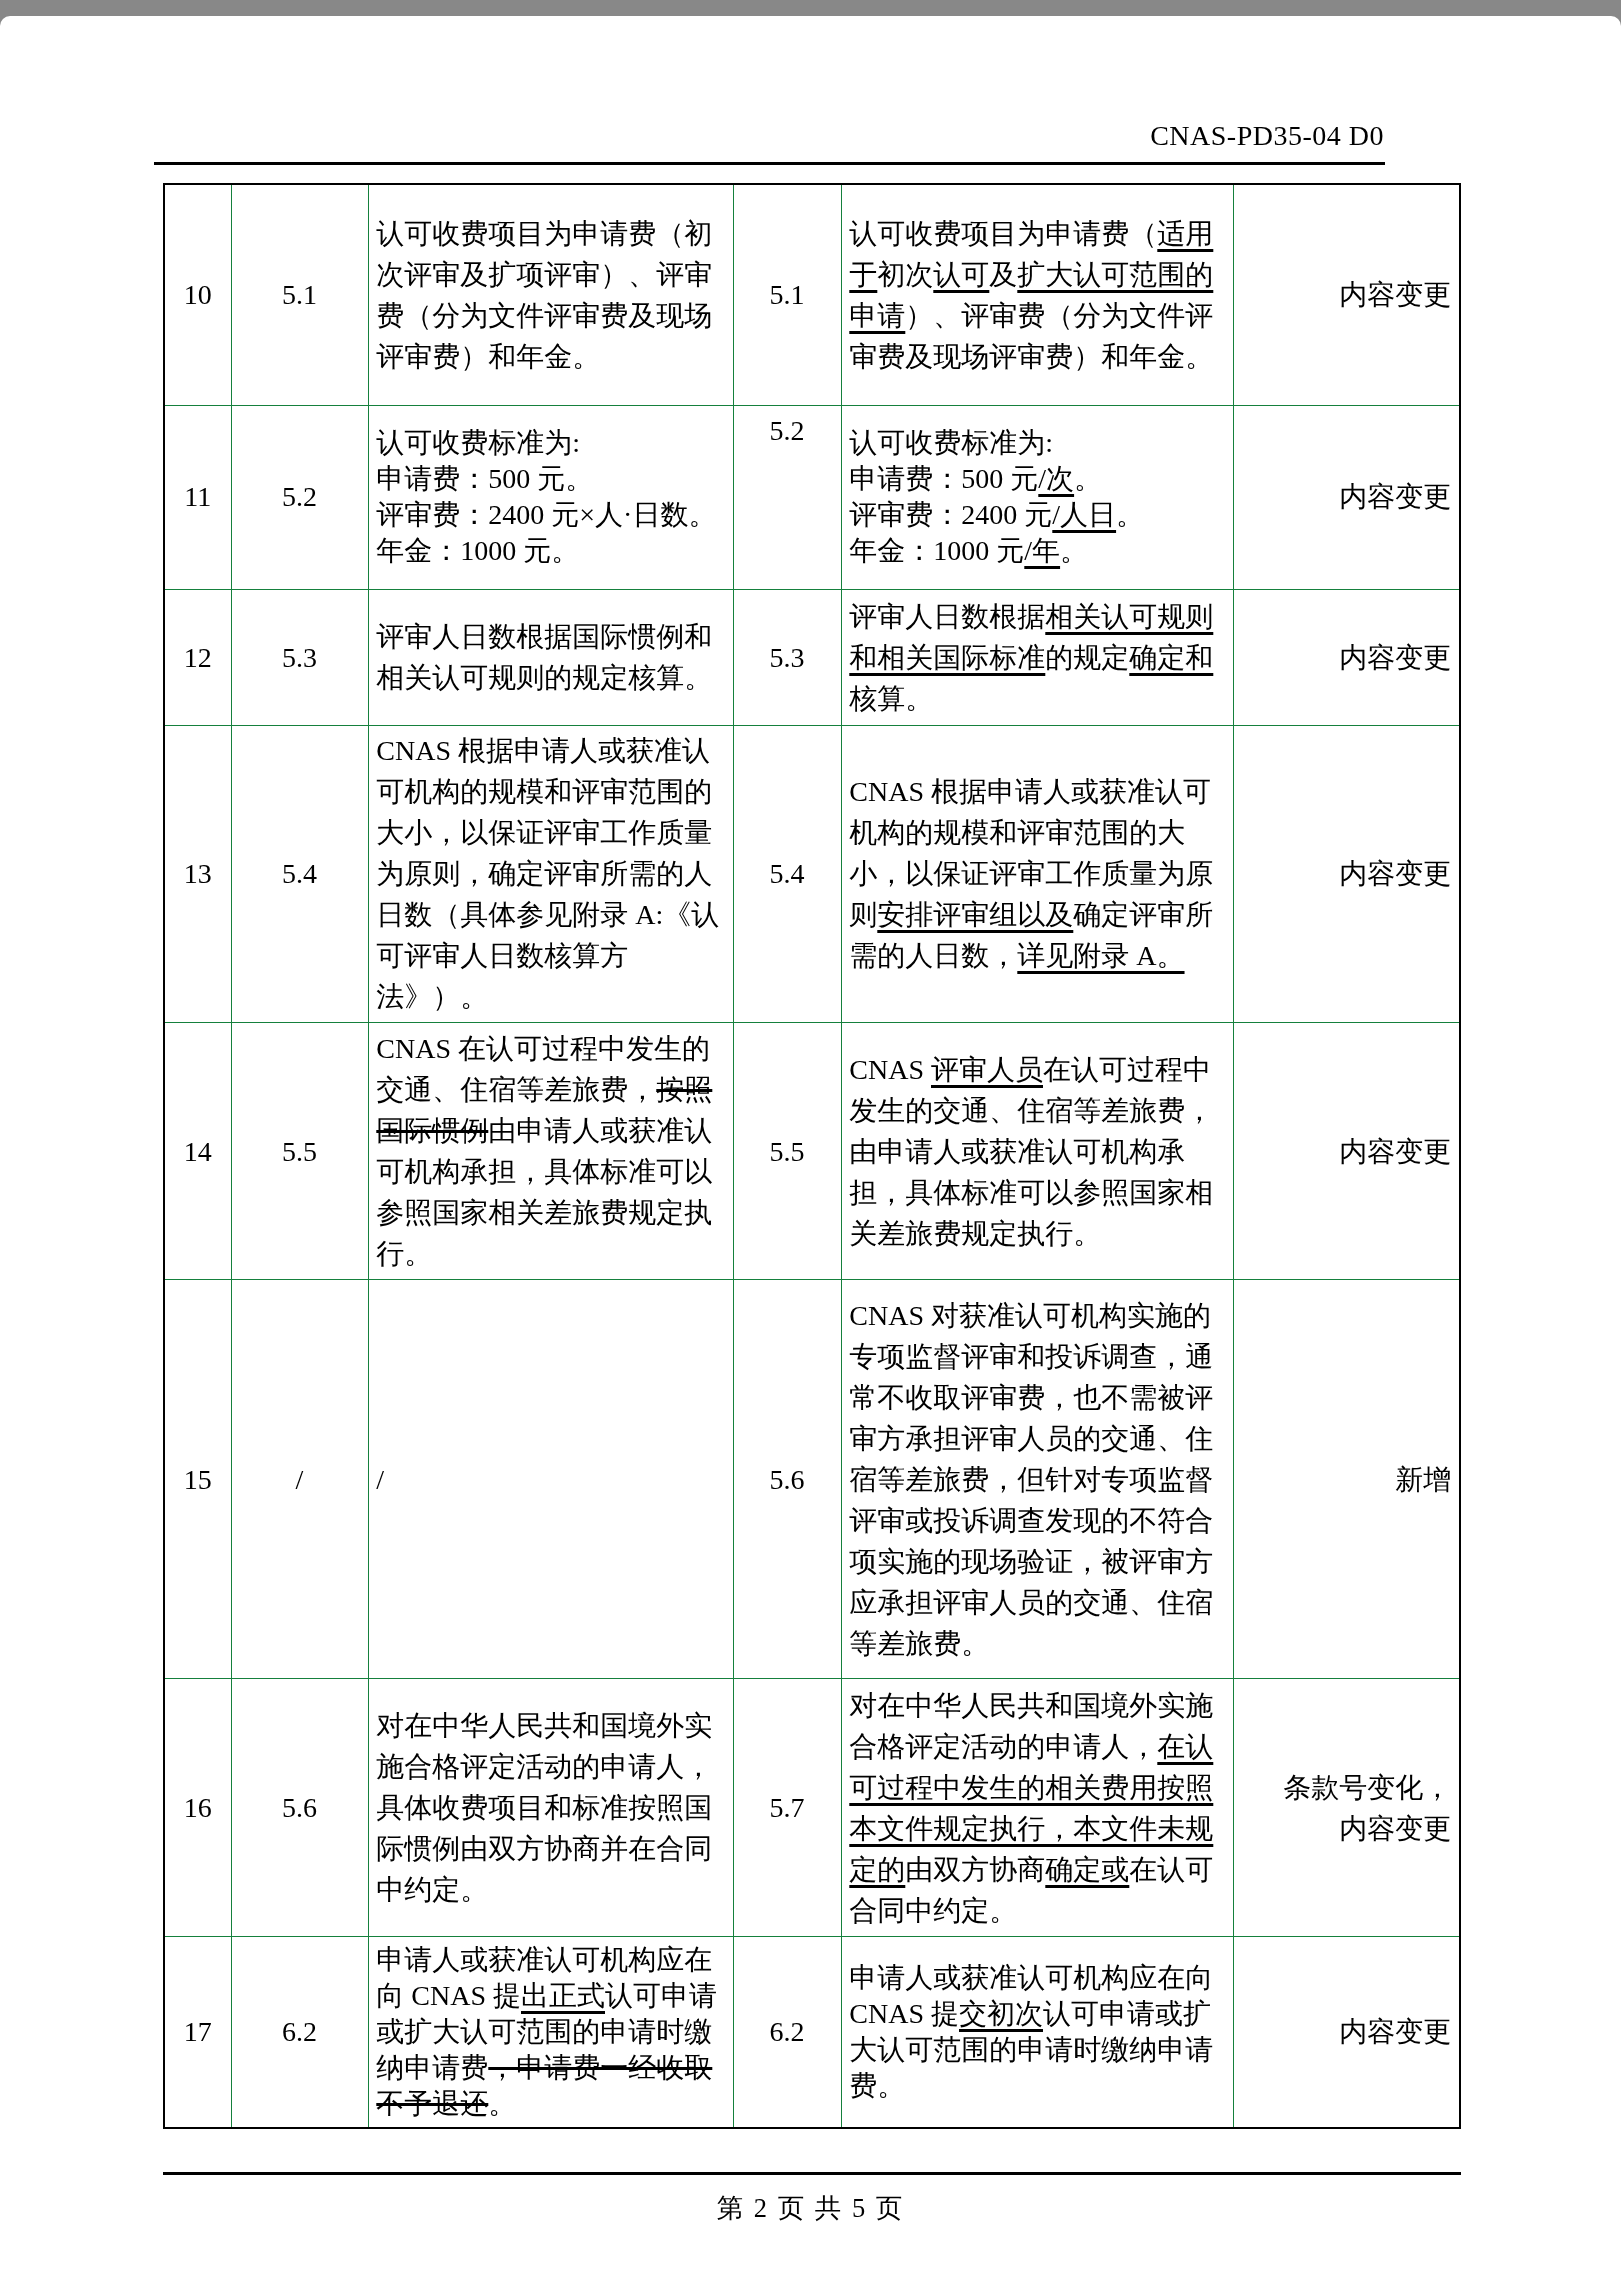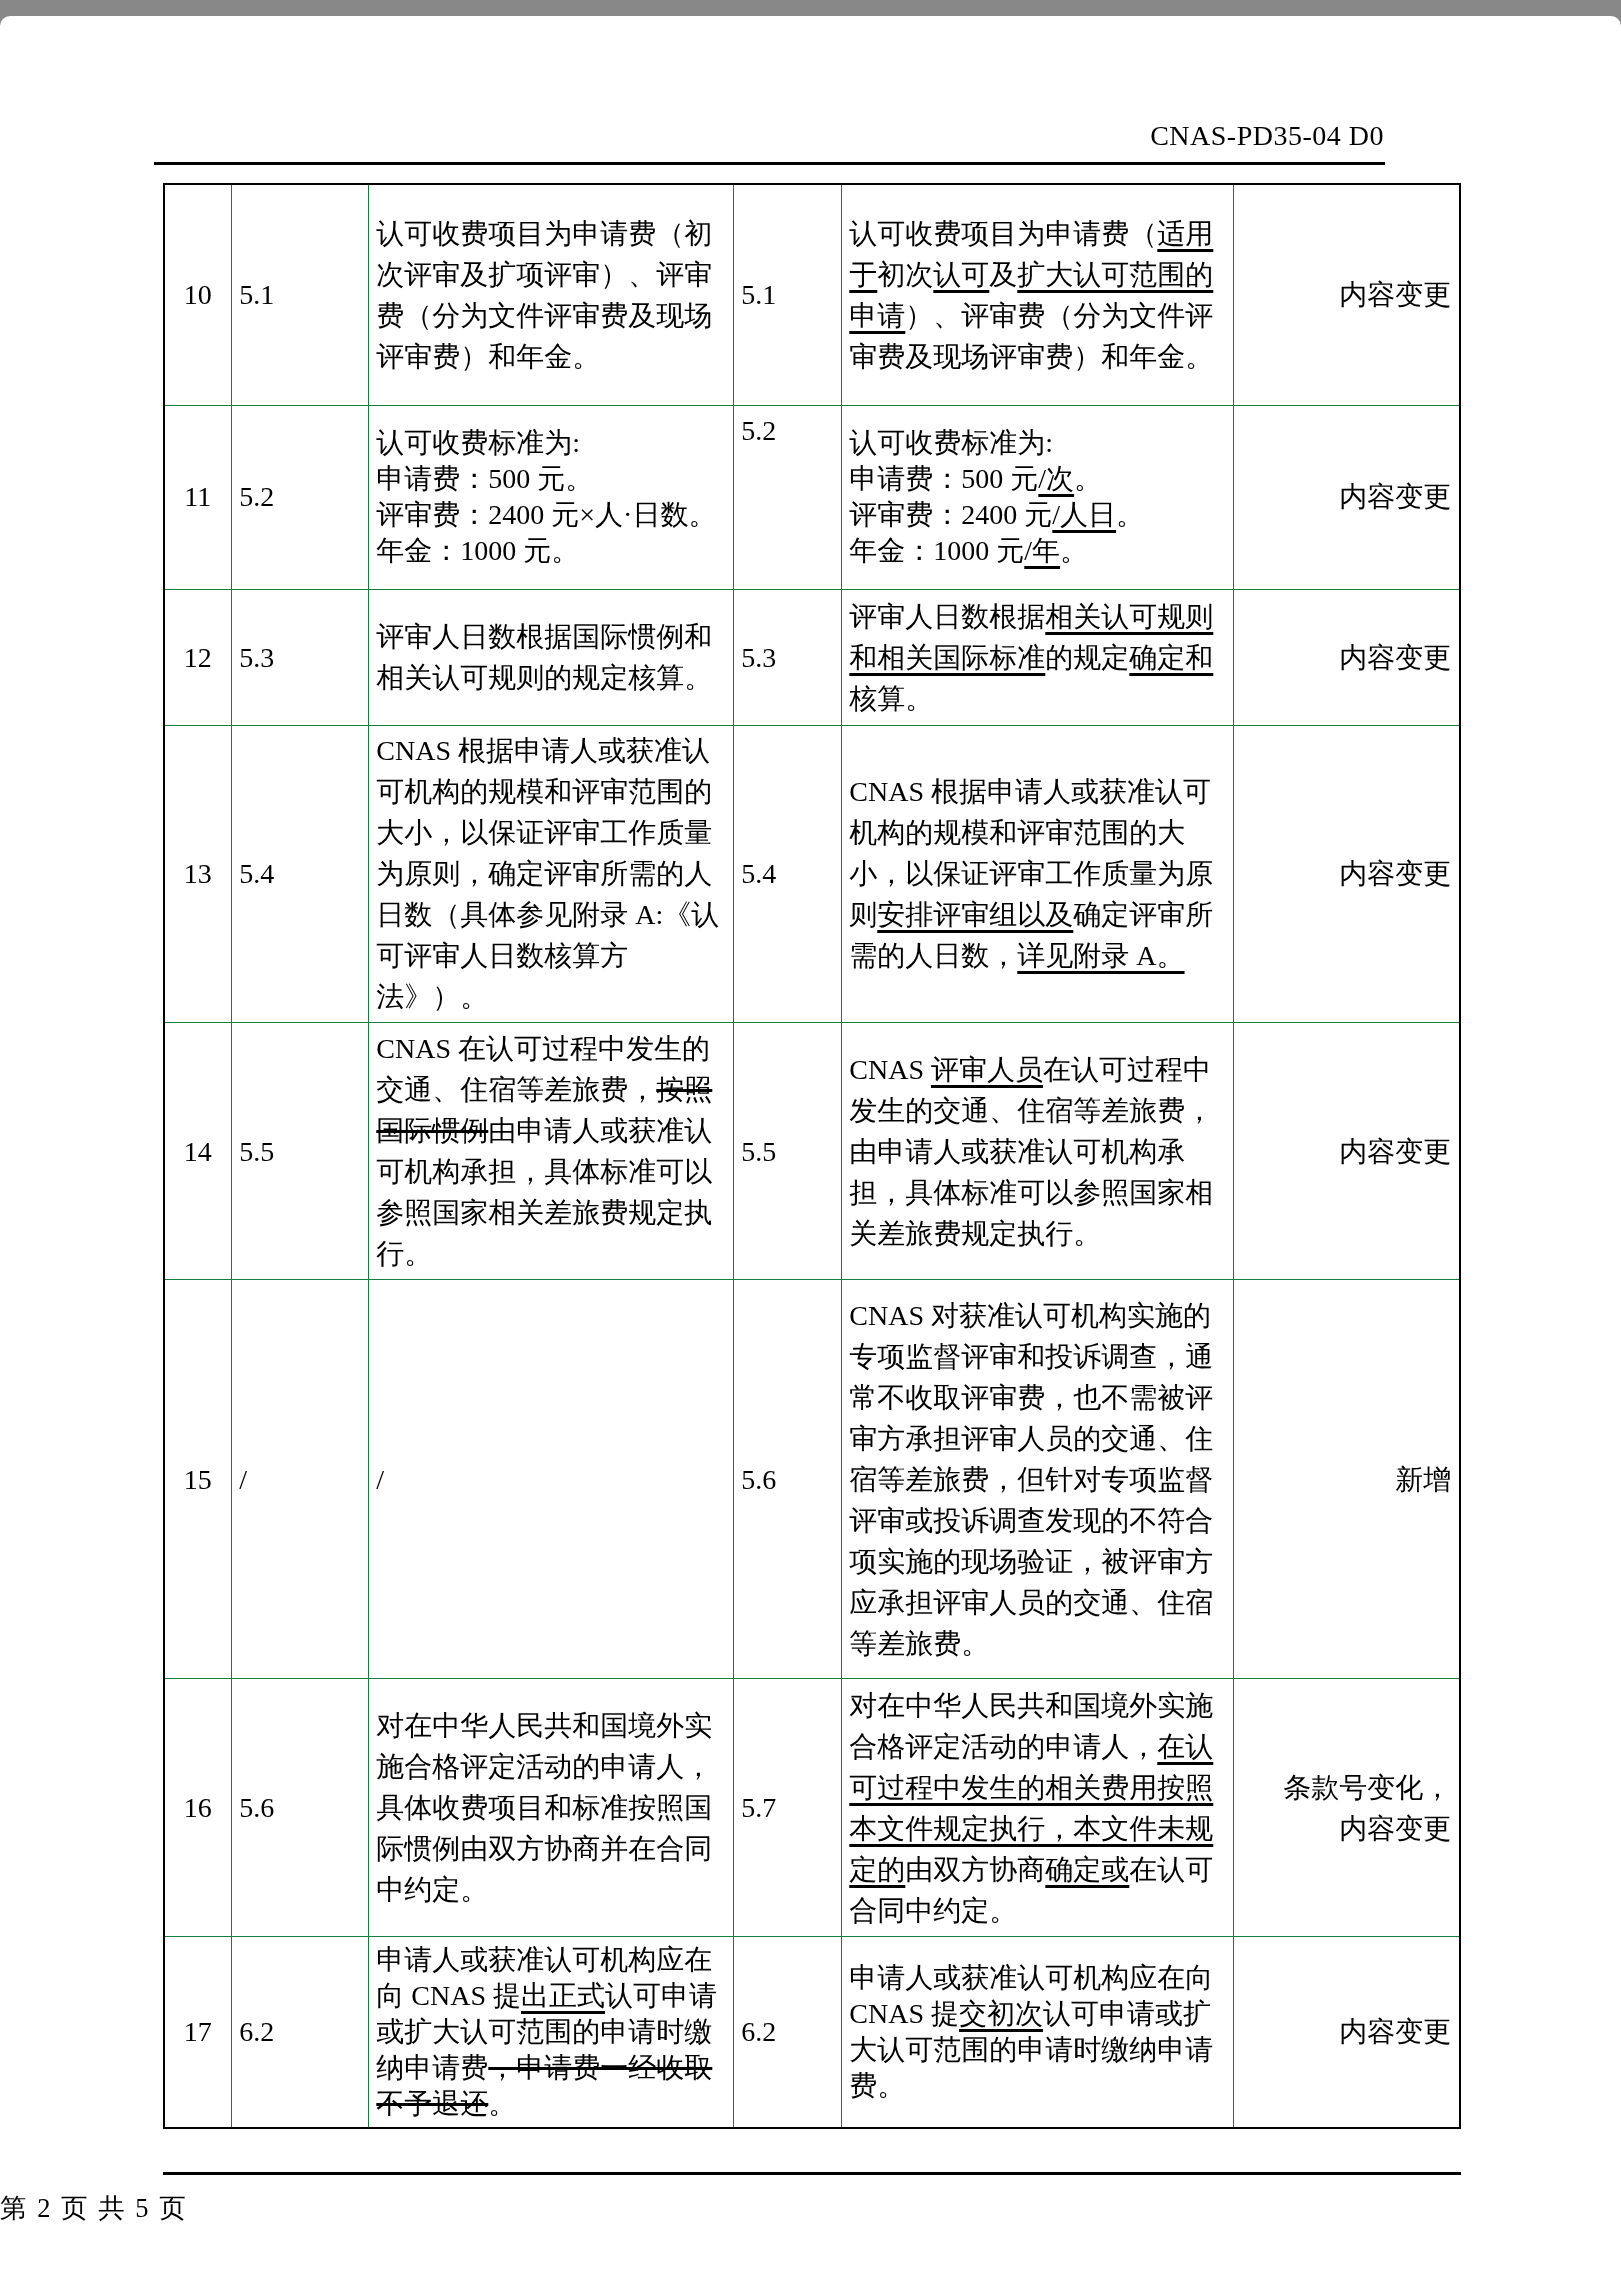--- a/index.html
+++ b/index.html
@@ -38,21 +38,21 @@
   }
   .change-table td {
     border:1px solid #15803d;
     vertical-align:middle;
     font-size:28px;
     line-height:41px;
     padding:4.9px 7.8px;
     word-break:break-all;
   }
   .c-no  { text-align:center;font-family:Liberation Serif, serif; }
-  .c-oc, .c-nc { text-align:left; padding-left:14.7px; }
+  .c-oc, .c-nc { text-align:center; padding-left:14.7px; }
   .c-ot, .c-nt { text-align:left; padding-left:12.7px; padding-right:8.8px; }
   .c-ch  { text-align:right; white-space:pre-line; }
   
   tr:nth-child(1){ height:221px; }
   tr:nth-child(2){ height:184px; }
   tr:nth-child(3){ height:136px; }
   tr:nth-child(4){ height:297px; }
   tr:nth-child(5){ height:253px; }
   tr:nth-child(6){ height:399px; }
   tr:nth-child(7){ height:258px; }
@@ -72,21 +72,21 @@
   }
   
   .footer-rule {
     position:absolute;
     top:2156px; left:163px; width:1298px; height:0;
     border-bottom:3.9px solid #000;
   }
   .page-number {
     position:absolute;
     top:2174px; left:0; width:1621px;
-    text-align:left;
+    text-align:center;
     font-size:26.5px;
     letter-spacing:2px;
   }
 </style>
 </head>
 <body>
 
 <div class="page">
 
   <div class="doc-code">CNAS-PD35-04 D0</div>

